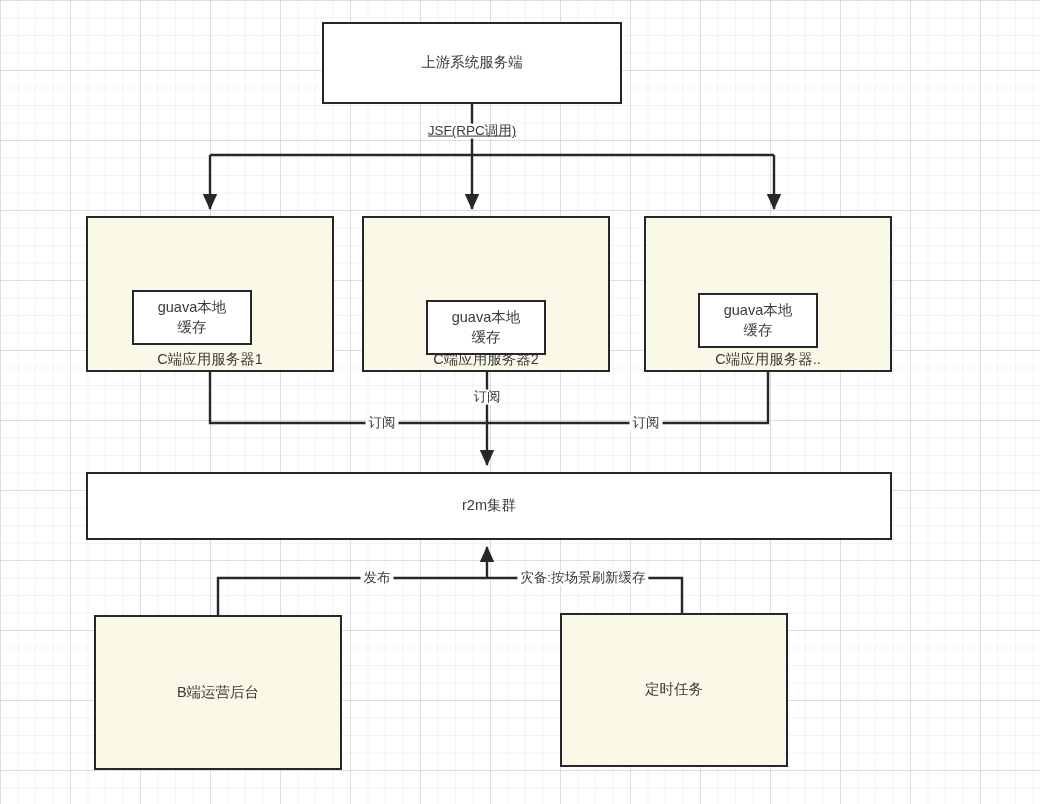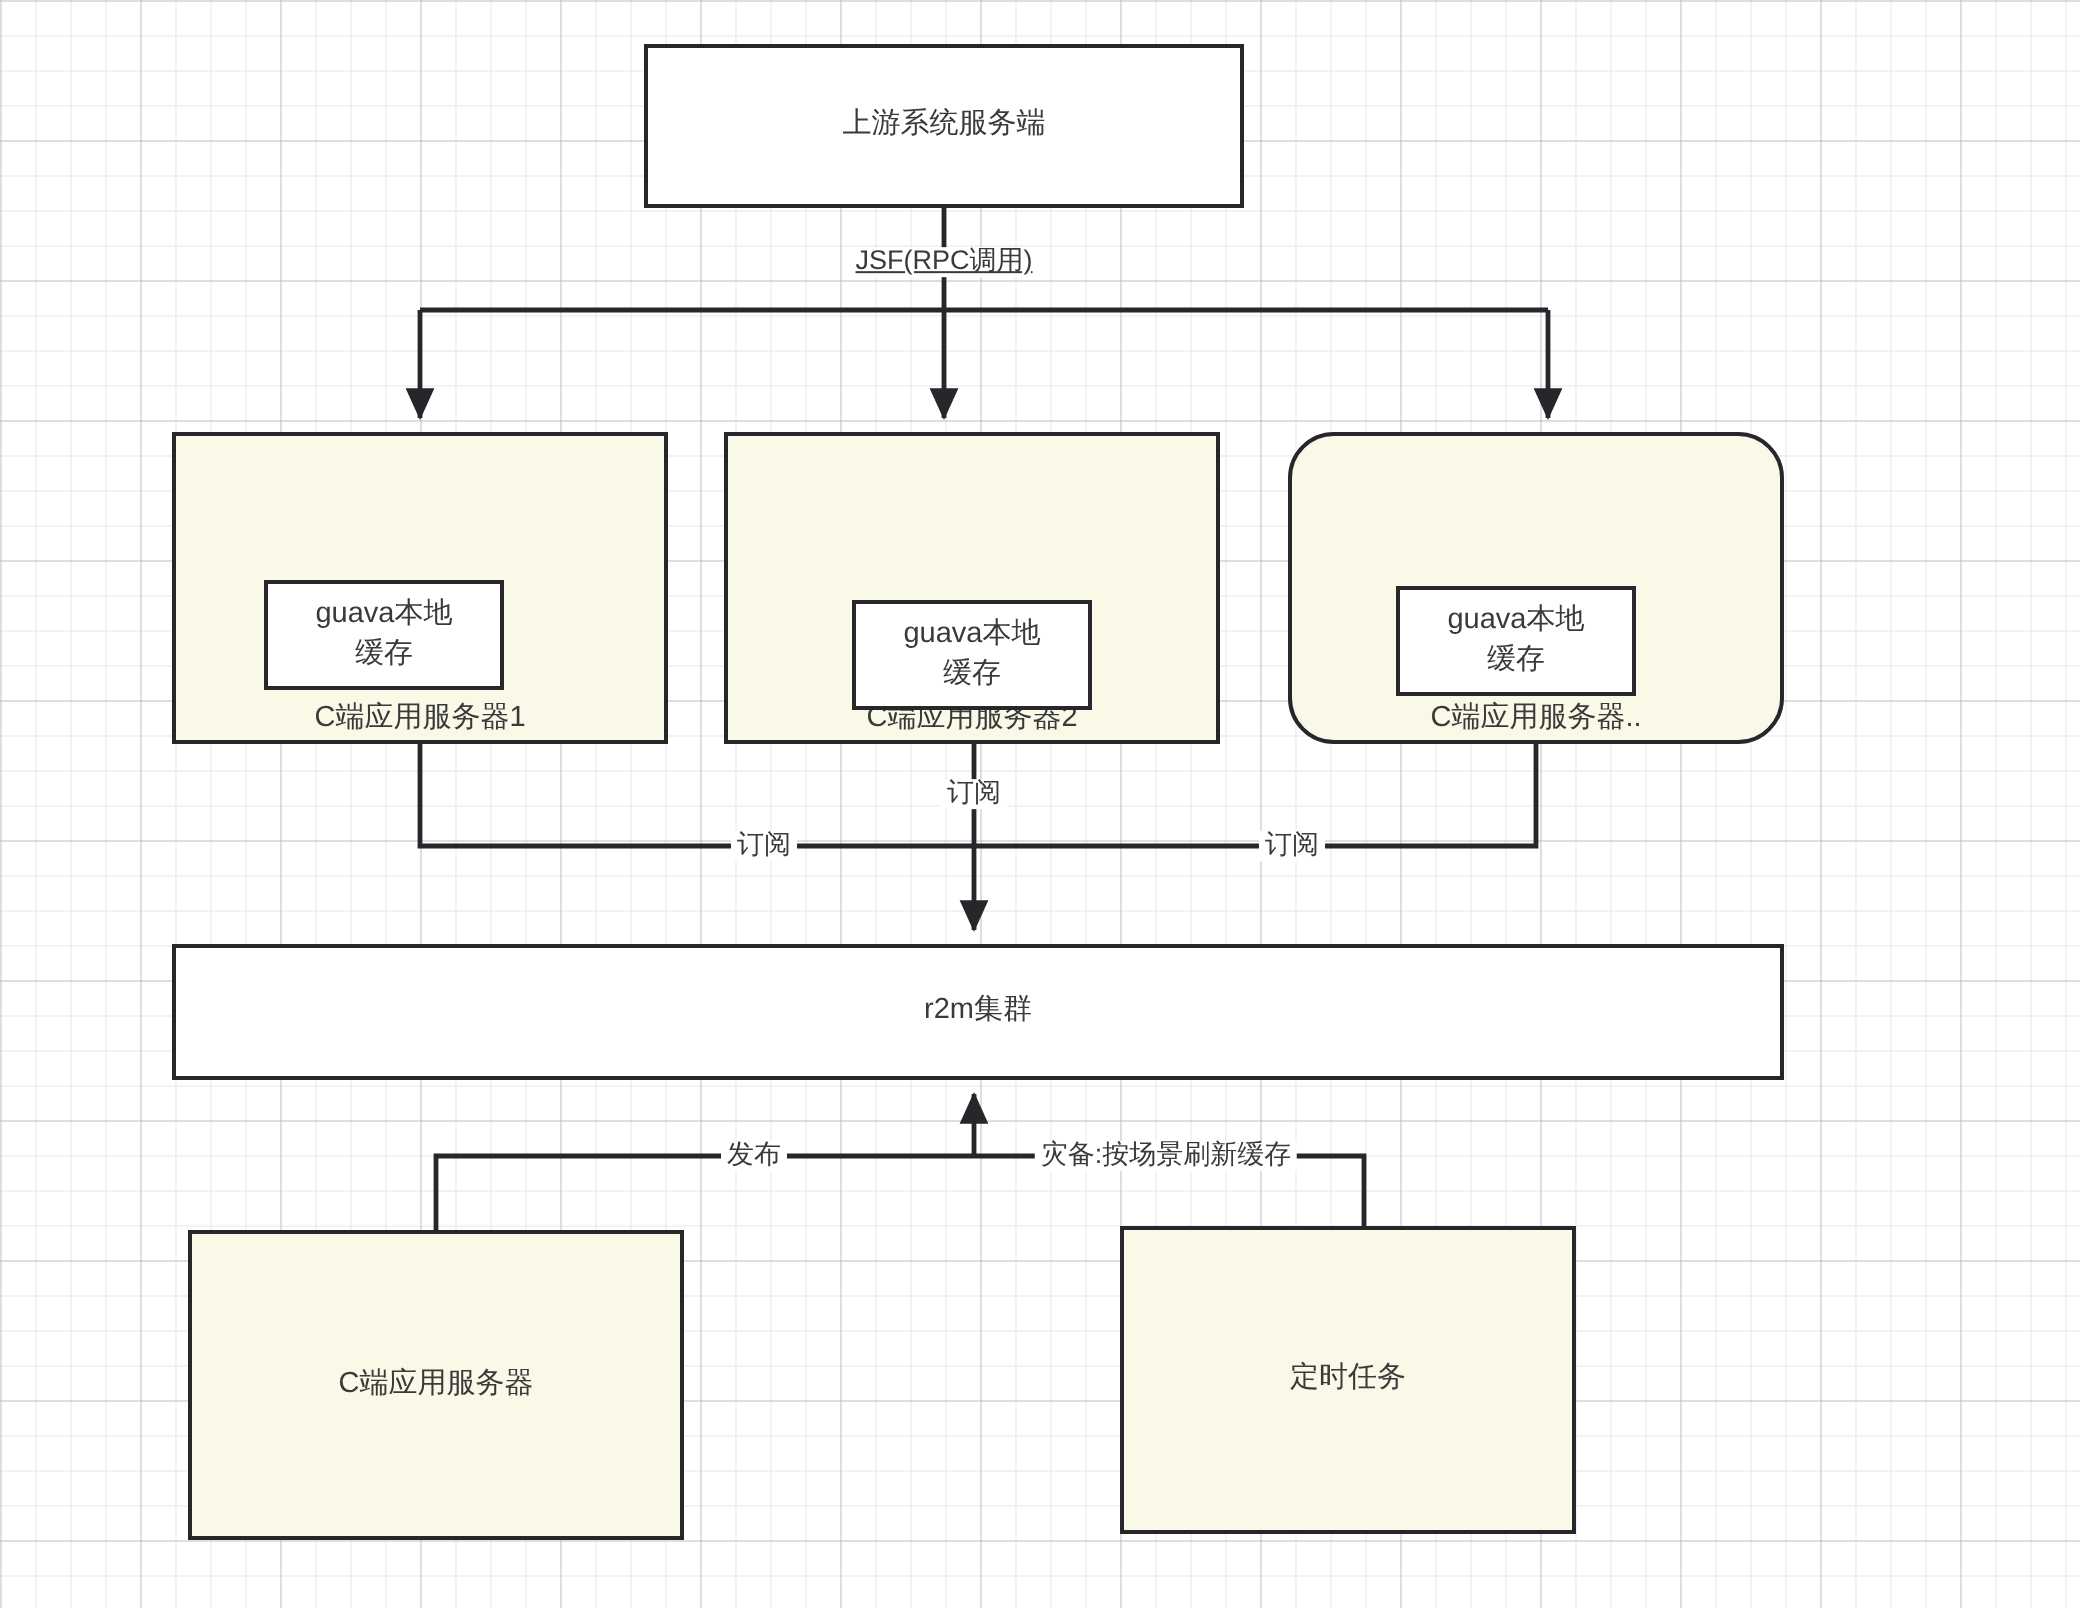--- a/index.html
+++ b/index.html
@@ -135,32 +135,32 @@
   </div>
   <div class="inner-cache" style="left:132px; top:290px; width:120px; height:55px;">guava本地
 缓存</div>
 
   <div class="node fill-cream server" style="left:362px; top:216px; width:248px; height:156px;">
     <span class="server-title">C端应用服务器2</span>
   </div>
   <div class="inner-cache" style="left:426px; top:300px; width:120px; height:55px;">guava本地
 缓存</div>
 
-  <div class="node fill-cream server" style="left:644px; top:216px; width:248px; height:156px;border-radius:23px;">
+  <div class="node fill-cream server" style="left:644px; top:216px; width:248px; height:156px;">
     <span class="server-title">C端应用服务器..</span>
   </div>
   <div class="inner-cache" style="left:698px; top:293px; width:120px; height:55px;">guava本地
 缓存</div>
 
   <div class="node fill-white" style="left:86px; top:472px; width:806px; height:68px;">
     <span class="node-label">r2m集群</span>
   </div>
 
   <div class="node fill-cream" style="left:94px; top:615px; width:248px; height:155px;">
-    <span class="node-label">C端应用服务器</span>
+    <span class="node-label">B端运营后台</span>
   </div>
 
   <div class="node fill-cream" style="left:560px; top:613px; width:228px; height:154px;">
     <span class="node-label">定时任务</span>
   </div>
 
   <div class="edge-label" style="left:472px; top:131px;text-decoration:underline;">JSF(RPC调用)</div>
 
   <div class="edge-label" style="left:382px; top:423px;">订阅</div>
 

